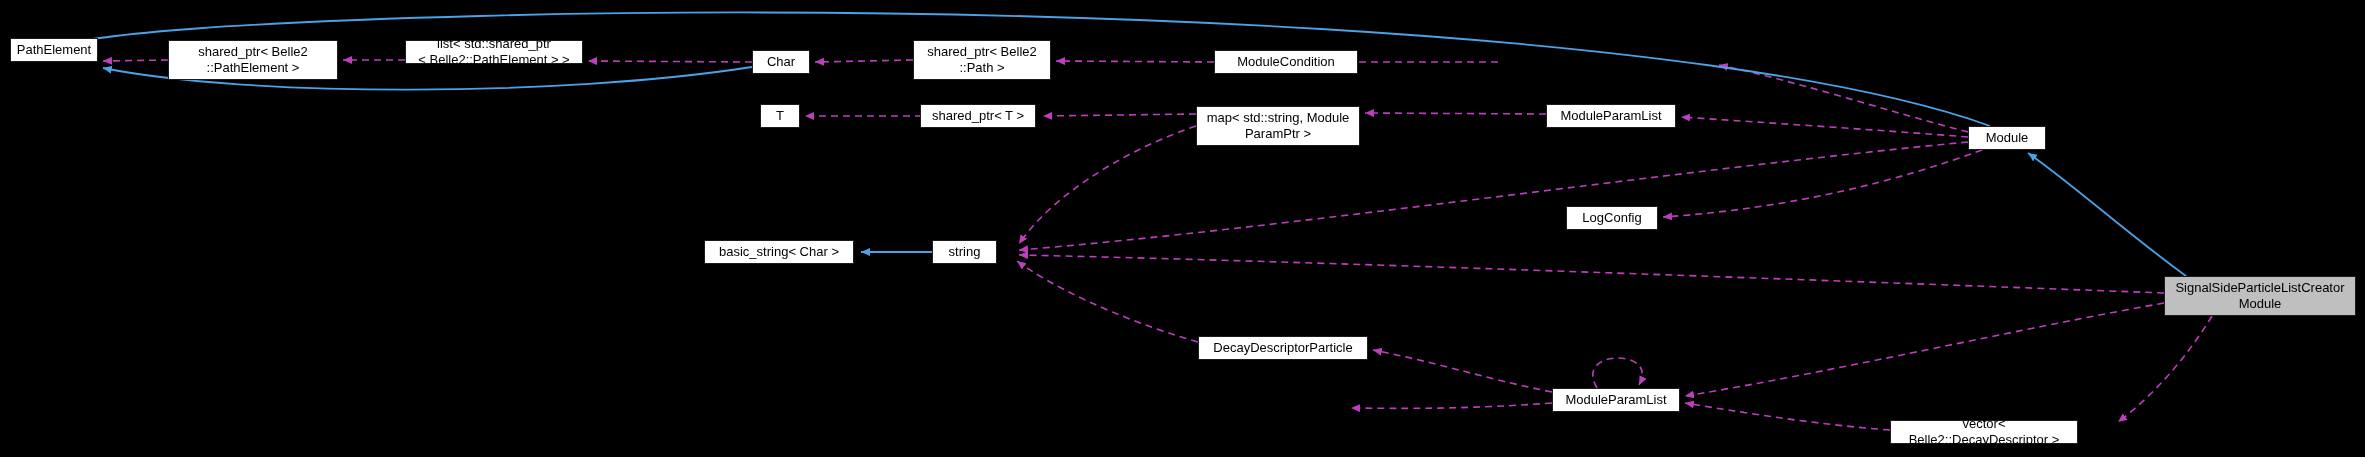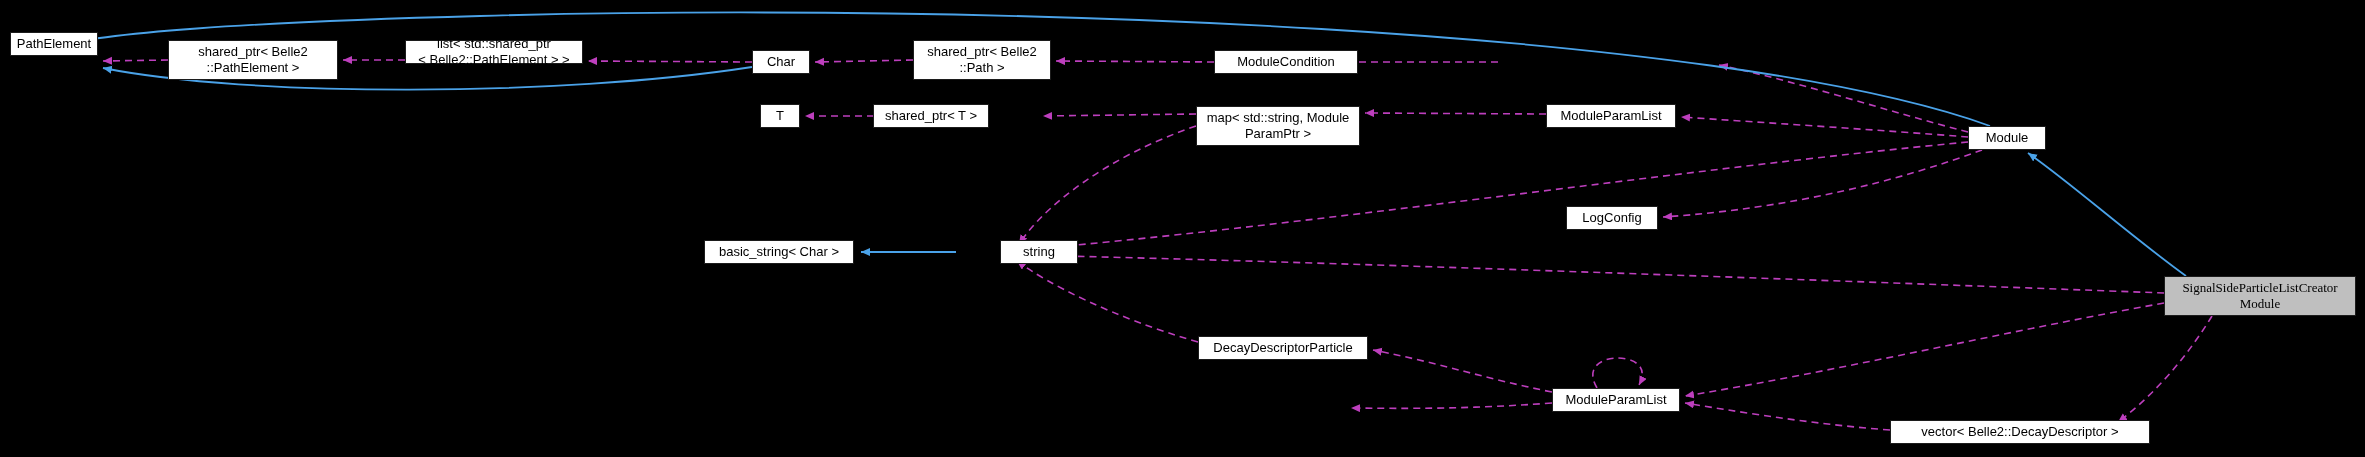--- a/index.html
+++ b/index.html
@@ -26,21 +26,21 @@
     box-sizing:border-box;
     background:var(--node-fill);
     color:var(--node-text);
     border:1px solid #1c1c1c;
     display:flex;align-items:center;justify-content:center;
     font-size:13px;line-height:1.2;
     text-align:center;
     white-space:pre-line;
     z-index:2;
   }
-  .node.highlight{background:var(--highlight-fill);font-family:Liberation Serif, serif;}
+  .node.highlight{background:var(--highlight-fill);}
 </style>
 </head>
 <body>
 
 <div class="canvas">
 
   <svg class="edges" viewBox="0 0 2365 457">
     <defs>
       <marker id="arrow-uses" markerUnits="userSpaceOnUse" markerWidth="12" markerHeight="10" refX="9" refY="4" orient="auto">
         <path d="M0,0 L9,4 L0,8 z" style="fill:var(--edge-uses)"></path>
@@ -72,37 +72,37 @@
     <path class="edge-uses" d="M2164,303 C2008,331 1832,372 1685,396" marker-end="url(#arrow-uses)"></path>
     <path class="edge-uses" d="M2212,316 C2190,352 2158,392 2118,422" marker-end="url(#arrow-uses)"></path>
     <path class="edge-uses" d="M1597,388 C1584,366 1604,358 1617,358 C1630,358 1650,364 1639,385" marker-end="url(#arrow-uses)"></path>
 
     <path class="edge-inherits" d="M956,252 L861,252" marker-end="url(#arrow-inherits)"></path>
     <path class="edge-inherits" d="M752,67 C558,97 248,97 103,68" marker-end="url(#arrow-inherits)"></path>
     <path class="edge-inherits" d="M1990,126 C1720,28 980,2 480,16 C250,22 96,33 56,47" marker-end="url(#arrow-inherits)"></path>
     <path class="edge-inherits" d="M2186,276 C2128,234 2070,182 2028,153" marker-end="url(#arrow-inherits)"></path>
   </svg>
 
-  <div class="node" style="left:10px;top:32px;width:88px;height:24px"><span>PathElement</span></div>
+  <div class="node" style="left:10px;top:38px;width:88px;height:24px"><span>PathElement</span></div>
   <div class="node" style="left:168px;top:40px;width:170px;height:40px"><span>shared_ptr&lt; Belle2
 ::PathElement &gt;</span></div>
   <div class="node" style="left:405px;top:40px;width:178px;height:24px"><span>list&lt; std::shared_ptr
 &lt; Belle2::PathElement &gt; &gt;</span></div>
   <div class="node" style="left:752px;top:50px;width:58px;height:24px"><span>Char</span></div>
   <div class="node" style="left:913px;top:40px;width:138px;height:40px"><span>shared_ptr&lt; Belle2
 ::Path &gt;</span></div>
   <div class="node" style="left:1214px;top:50px;width:144px;height:24px"><span>ModuleCondition</span></div>
   <div class="node" style="left:760px;top:104px;width:40px;height:24px"><span>T</span></div>
-  <div class="node" style="left:873px;top:104px;width:116px;height:24px"><span>shared_ptr&lt; T &gt;</span></div>
+  <div class="node" style="left:920px;top:104px;width:116px;height:24px"><span>shared_ptr&lt; T &gt;</span></div>
   <div class="node" style="left:1196px;top:106px;width:164px;height:40px"><span>map&lt; std::string, Module
 ParamPtr &gt;</span></div>
   <div class="node" style="left:1546px;top:104px;width:130px;height:24px"><span>ModuleParamList</span></div>
   <div class="node" style="left:1968px;top:126px;width:78px;height:24px"><span>Module</span></div>
   <div class="node" style="left:1566px;top:206px;width:92px;height:24px"><span>LogConfig</span></div>
   <div class="node" style="left:704px;top:240px;width:150px;height:24px"><span>basic_string&lt; Char &gt;</span></div>
-  <div class="node" style="left:1000px;top:240px;width:78px;height:24px"><span>string</span></div>
+  <div class="node" style="left:932px;top:240px;width:65px;height:24px"><span>string</span></div>
   <div class="node" style="left:1198px;top:336px;width:170px;height:24px"><span>DecayDescriptorParticle</span></div>
   <div class="node" style="left:1552px;top:388px;width:128px;height:24px"><span>ModuleParamList</span></div>
   <div class="node highlight" style="left:2164px;top:276px;width:192px;height:40px"><span>SignalSideParticleListCreator
 Module</span></div>
-  <div class="node" style="left:1890px;top:420px;width:260px;height:24px"><span>vector&lt; Belle2::DecayDescriptor &gt;</span></div>
+  <div class="node" style="left:1890px;top:420px;width:188px;height:24px"><span>vector&lt; Belle2::DecayDescriptor &gt;</span></div>
 
 </div>
 
 </body></html>

